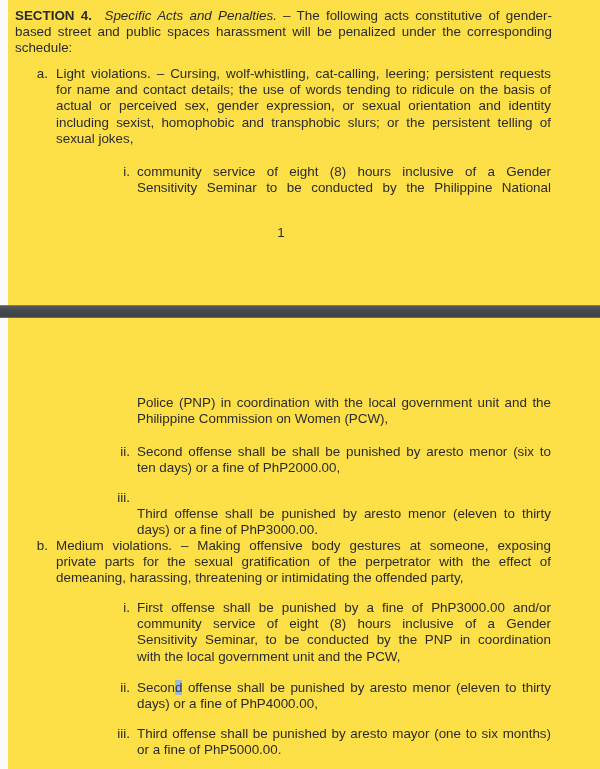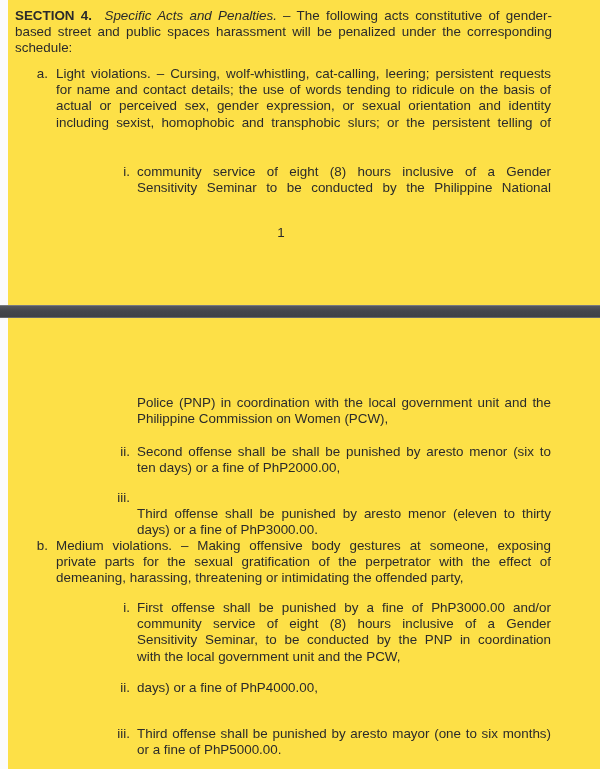--- a/index.html
+++ b/index.html
@@ -80,20 +80,21 @@
     <span class="line">based street and public spaces harassment will be penalized under the corresponding</span>
     <span class="line last">schedule:</span>
   </div>
 
   <span class="label" style="left:20px; top:66px; width:20px;">a.</span>
   <div class="para" style="left:48px; top:66px; width:495px;">
     <span class="line">Light violations. – Cursing, wolf-whistling, cat-calling, leering; persistent requests</span>
     <span class="line">for name and contact details; the use of words tending to ridicule on the basis of</span>
     <span class="line">actual or perceived sex, gender expression, or sexual orientation and identity</span>
     <span class="line">including sexist, homophobic and transphobic slurs; or the persistent telling of</span>
+    <span class="line last">sexual jokes,</span>
   </div>
 
   <span class="label" style="left:100px; top:164px; width:22px;">i.</span>
   <div class="para" style="left:129px; top:164px; width:414px;">
     <span class="line">community service of eight (8) hours inclusive of a Gender</span>
     <span class="line">Sensitivity Seminar to be conducted by the Philippine National</span>
   </div>
 
   <span class="page-number">1</span>
 </div>
@@ -129,20 +130,21 @@
   <span class="label" style="left:100px; top:282px; width:22px;">i.</span>
   <div class="para" style="left:129px; top:282px; width:414px;">
     <span class="line">First offense shall be punished by a fine of PhP3000.00 and/or</span>
     <span class="line">community service of eight (8) hours inclusive of a Gender</span>
     <span class="line">Sensitivity Seminar, to be conducted by the PNP in coordination</span>
     <span class="line last">with the local government unit and the PCW,</span>
   </div>
 
   <span class="label" style="left:96px; top:362px; width:26px;">ii.</span>
   <div class="para" style="left:129px; top:362px; width:414px;">
+    <span class="line"><span>Secon</span><span class="hl">d</span><span> offense shall be punished by aresto menor (eleven to thirty</span></span>
     <span class="line last">days) or a fine of PhP4000.00,</span>
   </div>
 
   <span class="label" style="left:94px; top:408px; width:28px;">iii.</span>
   <div class="para" style="left:129px; top:408px; width:414px;">
     <span class="line">Third offense shall be punished by aresto mayor (one to six months)</span>
     <span class="line last">or a fine of PhP5000.00.</span>
   </div>
 </div>
 

